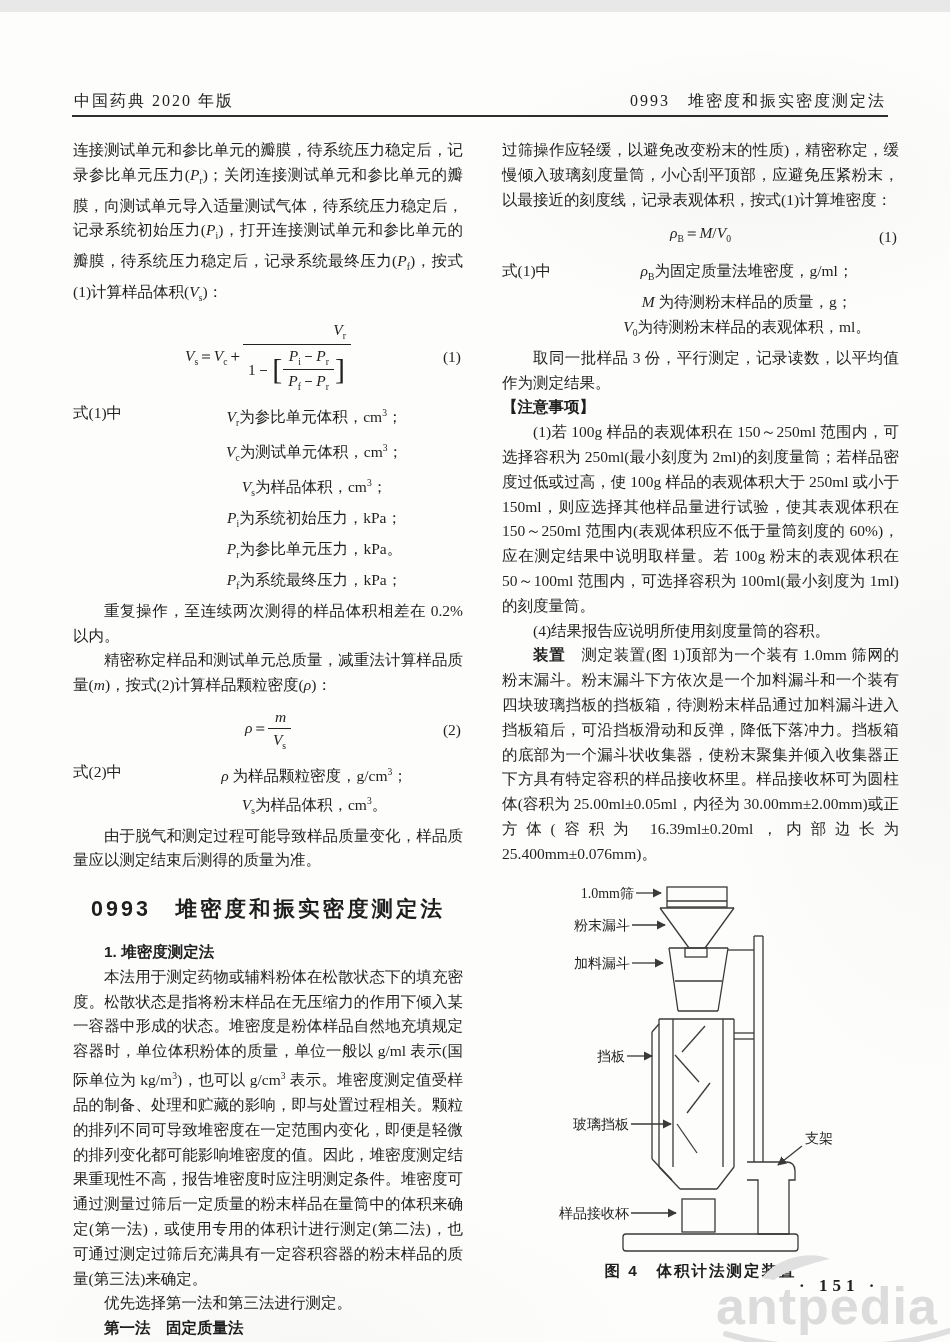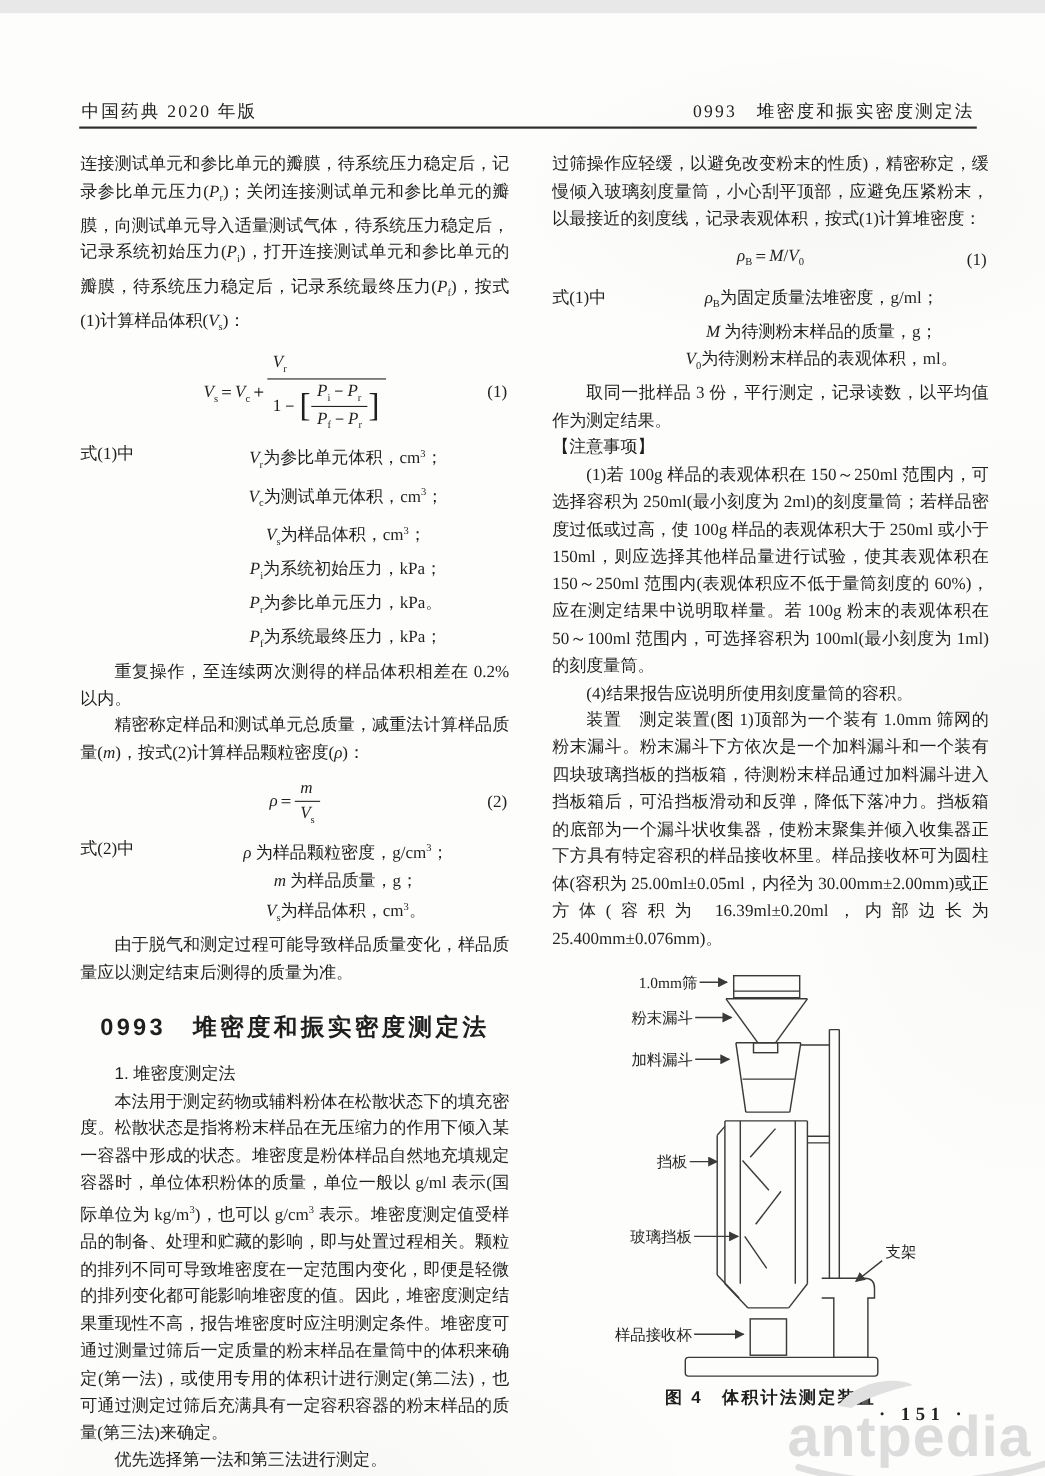--- a/index.html
+++ b/index.html
@@ -21,29 +21,29 @@
   .col { position:absolute; top:126px; font-size:15.5px; line-height:24.8px; text-align:justify; }
   .col-left  { left:73px;  width:390px; }
   .col-right { left:502px; width:397px; }
   .col p { margin:0; }
   .indent { text-indent:2em; }
 
   sub { font-size:0.62em; }
   sup { font-size:0.62em; }
   i { font-style:italic; }
 
-  .gothic { font-family:"Liberation Sans","DejaVu Sans",sans-serif; font-weight:normal; }
+  .gothic { font-family:"Liberation Sans","DejaVu Sans",sans-serif; font-weight:bold; }
 
   .defs { position:relative; }
   .defs .prefix { position:absolute; left:0; top:0; }
   .defs .item { padding-left:93px; text-align:center; }
 
   .formula { position:relative; text-align:center; margin:9px 0 7px; }
   .eqnum { position:absolute; right:2px; top:50%; transform:translateY(-50%); }
-  .frac { display:inline-block; vertical-align:middle; text-align:left; line-height:1.3; }
+  .frac { display:inline-block; vertical-align:middle; text-align:right; line-height:1.3; }
   .frac > .num { display:block; border-bottom:1.2px solid #222; padding:0 5px 1px; }
   .frac > .den { display:block; padding:1px 5px 0; }
   .den-row { display:inline-flex; align-items:center; }
   .bracket { font-size:30px; font-weight:400; line-height:1; position:relative; top:-1px; padding:0 1px; }
 
   .sec-title { text-align:center; font-size:21.5px; letter-spacing:3px; margin:24px 0 18px;
                font-family:"Liberation Sans","DejaVu Sans",sans-serif; font-weight:bold; }
   .h-sub { margin:5px 0 2px; }
 
   .figure { margin-top:8px; }
@@ -94,21 +94,20 @@
     <p class="indent">精密称定样品和测试单元总质量，减重法计算样品质量(<i>m</i>)，按式(2)计算样品颗粒密度(<i>ρ</i>)：</p>
 
     <div class="formula">
       <span><span><i>ρ</i>＝</span><span class="frac"><span class="num"><i>m</i></span><span class="den"><i>V</i><sub>s</sub></span></span></span>
       <span class="eqnum">(2)</span>
     </div>
 
     <div class="defs">
       <span class="prefix">式(2)中</span>
       <div class="item"><i>ρ</i> 为样品颗粒密度，g/cm<sup>3</sup>；</div>
-      <div class="item"><i>m</i> 为样品质量，g；</div>
       <div class="item"><i>V</i><sub>s</sub>为样品体积，cm<sup>3</sup>。</div>
     </div>
 
     <p class="indent">由于脱气和测定过程可能导致样品质量变化，样品质量应以测定结束后测得的质量为准。</p>
 
     <div class="sec-title">0993　堆密度和振实密度测定法</div>
 
     <p class="indent gothic h-sub">1. 堆密度测定法</p>
     <p class="indent">本法用于测定药物或辅料粉体在松散状态下的填充密度。松散状态是指将粉末样品在无压缩力的作用下倾入某一容器中形成的状态。堆密度是粉体样品自然地充填规定容器时，单位体积粉体的质量，单位一般以 g/ml 表示(国际单位为 kg/m<sup>3</sup>)，也可以 g/cm<sup>3</sup> 表示。堆密度测定值受样品的制备、处理和贮藏的影响，即与处置过程相关。颗粒的排列不同可导致堆密度在一定范围内变化，即便是轻微的排列变化都可能影响堆密度的值。因此，堆密度测定结果重现性不高，报告堆密度时应注明测定条件。堆密度可通过测量过筛后一定质量的粉末样品在量筒中的体积来确定(第一法)，或使用专用的体积计进行测定(第二法)，也可通过测定过筛后充满具有一定容积容器的粉末样品的质量(第三法)来确定。</p>
     <p class="indent">优先选择第一法和第三法进行测定。</p>

